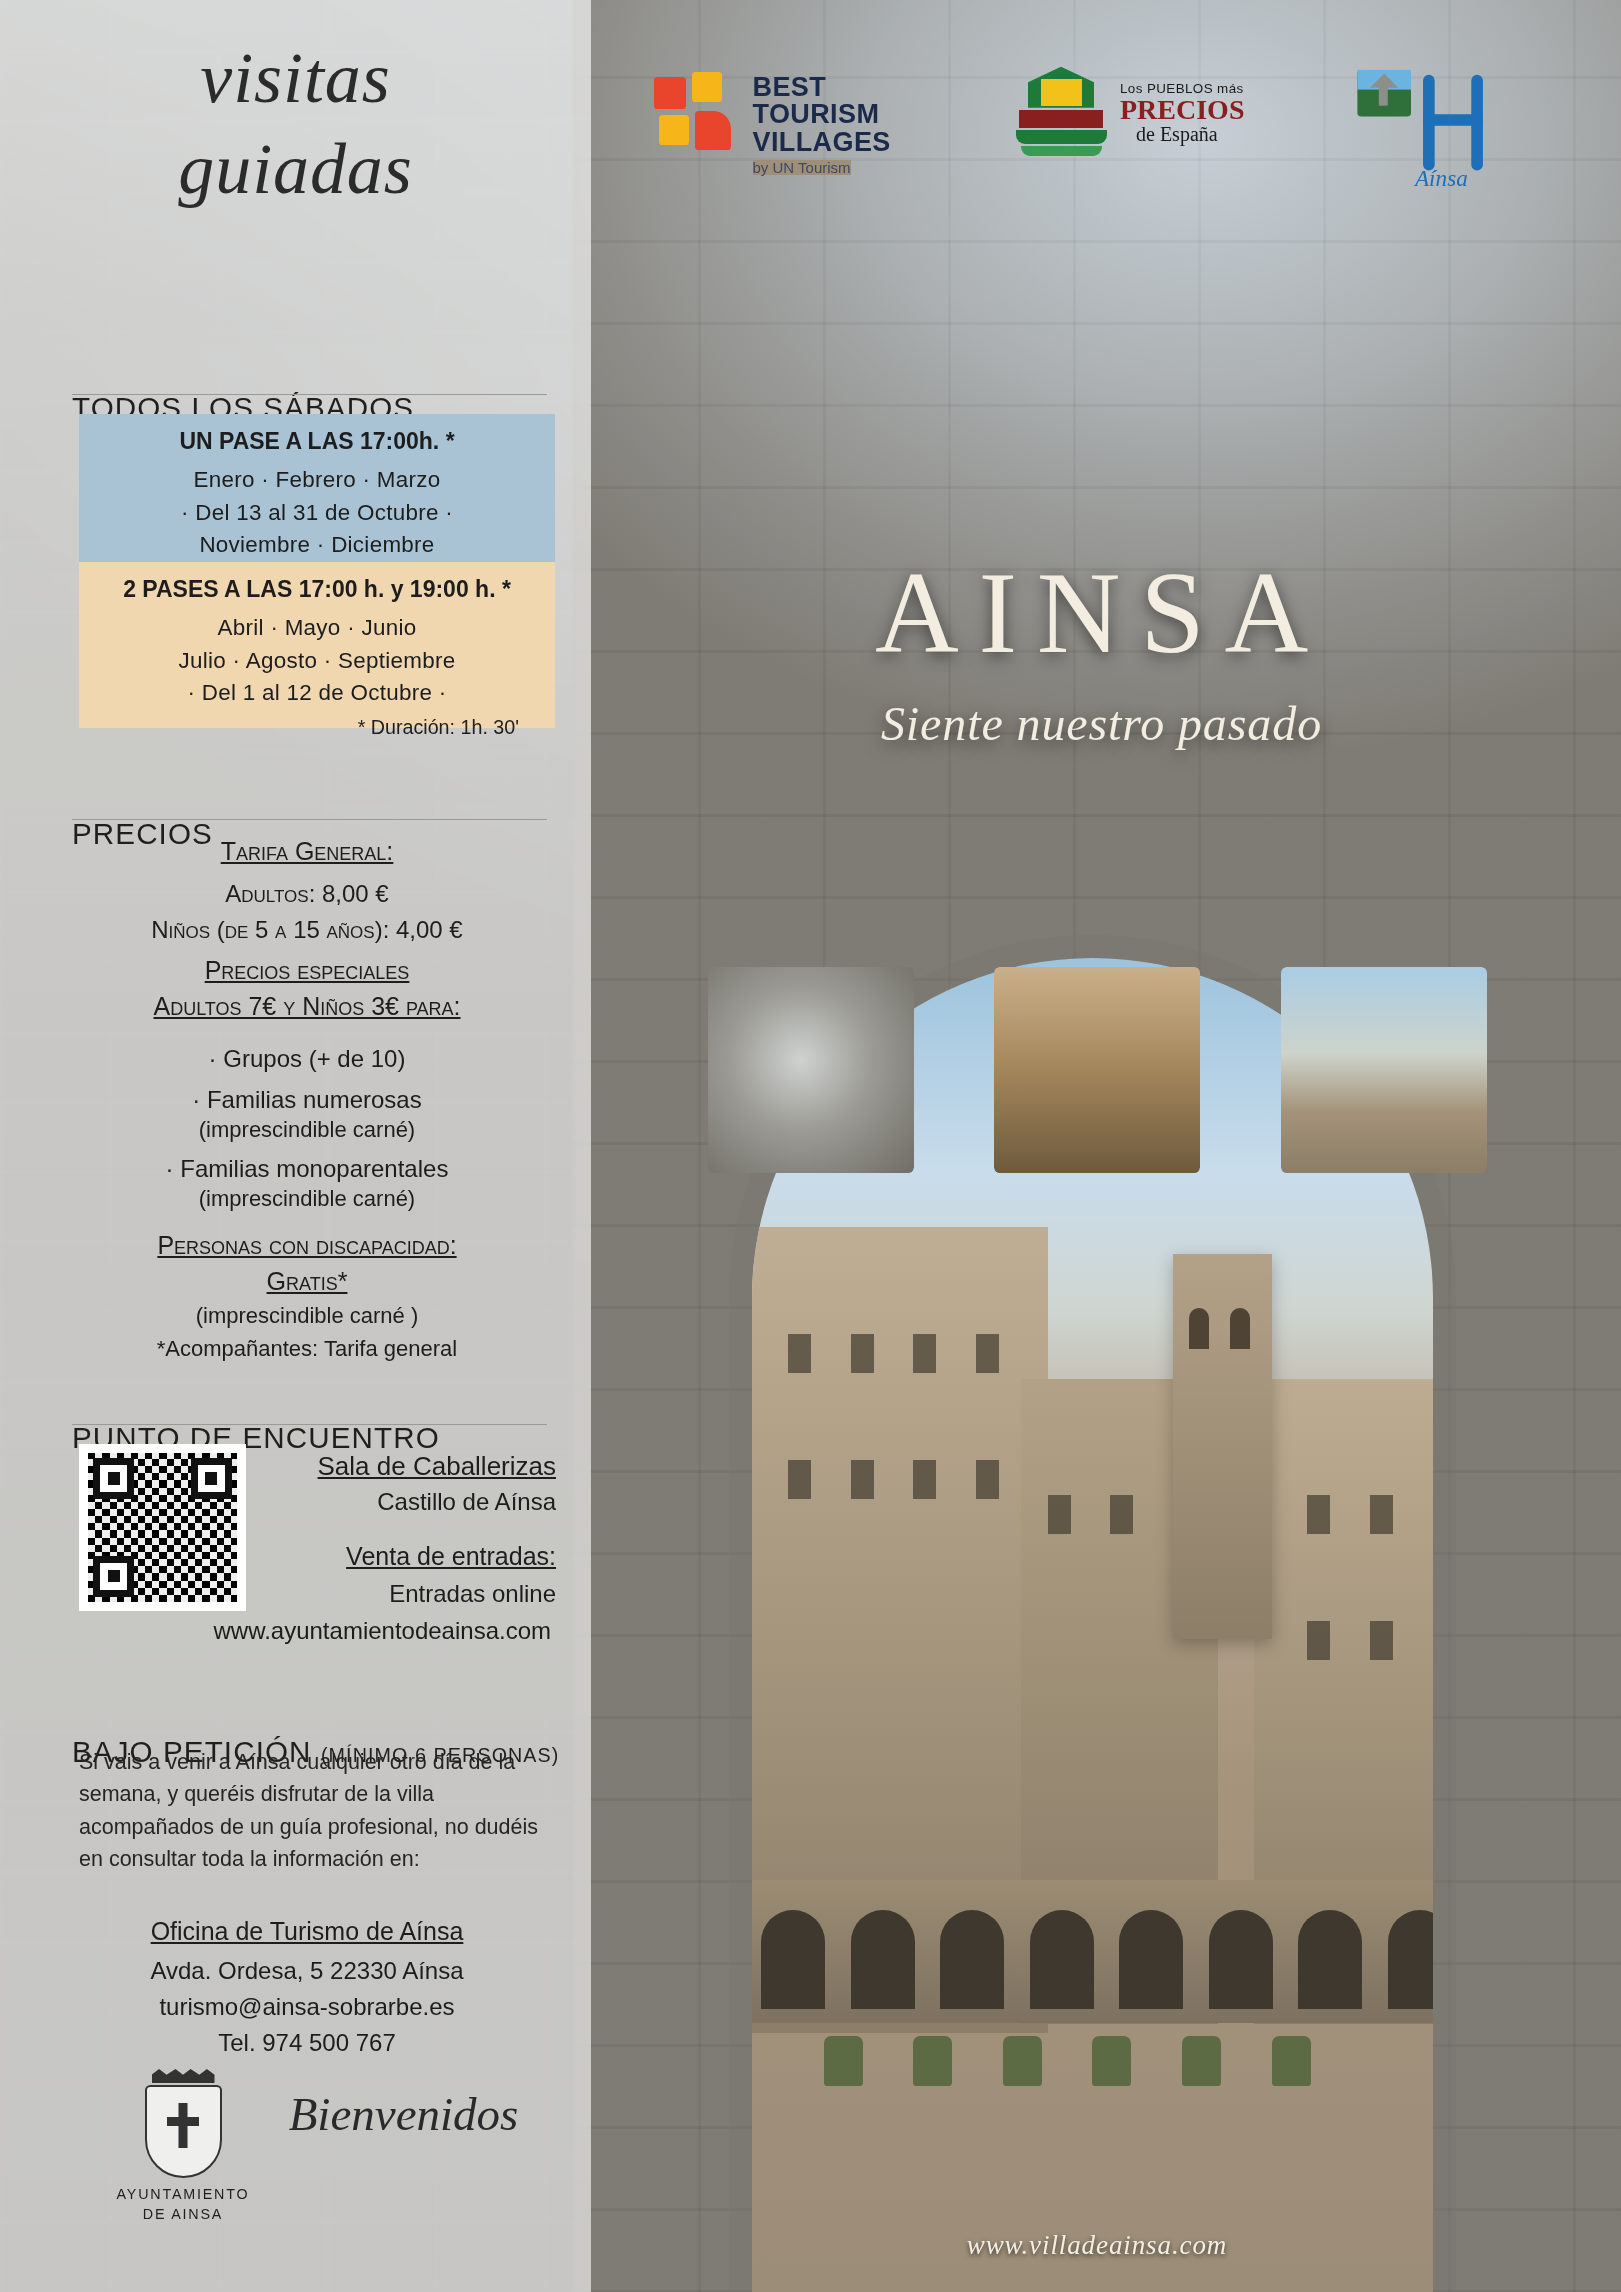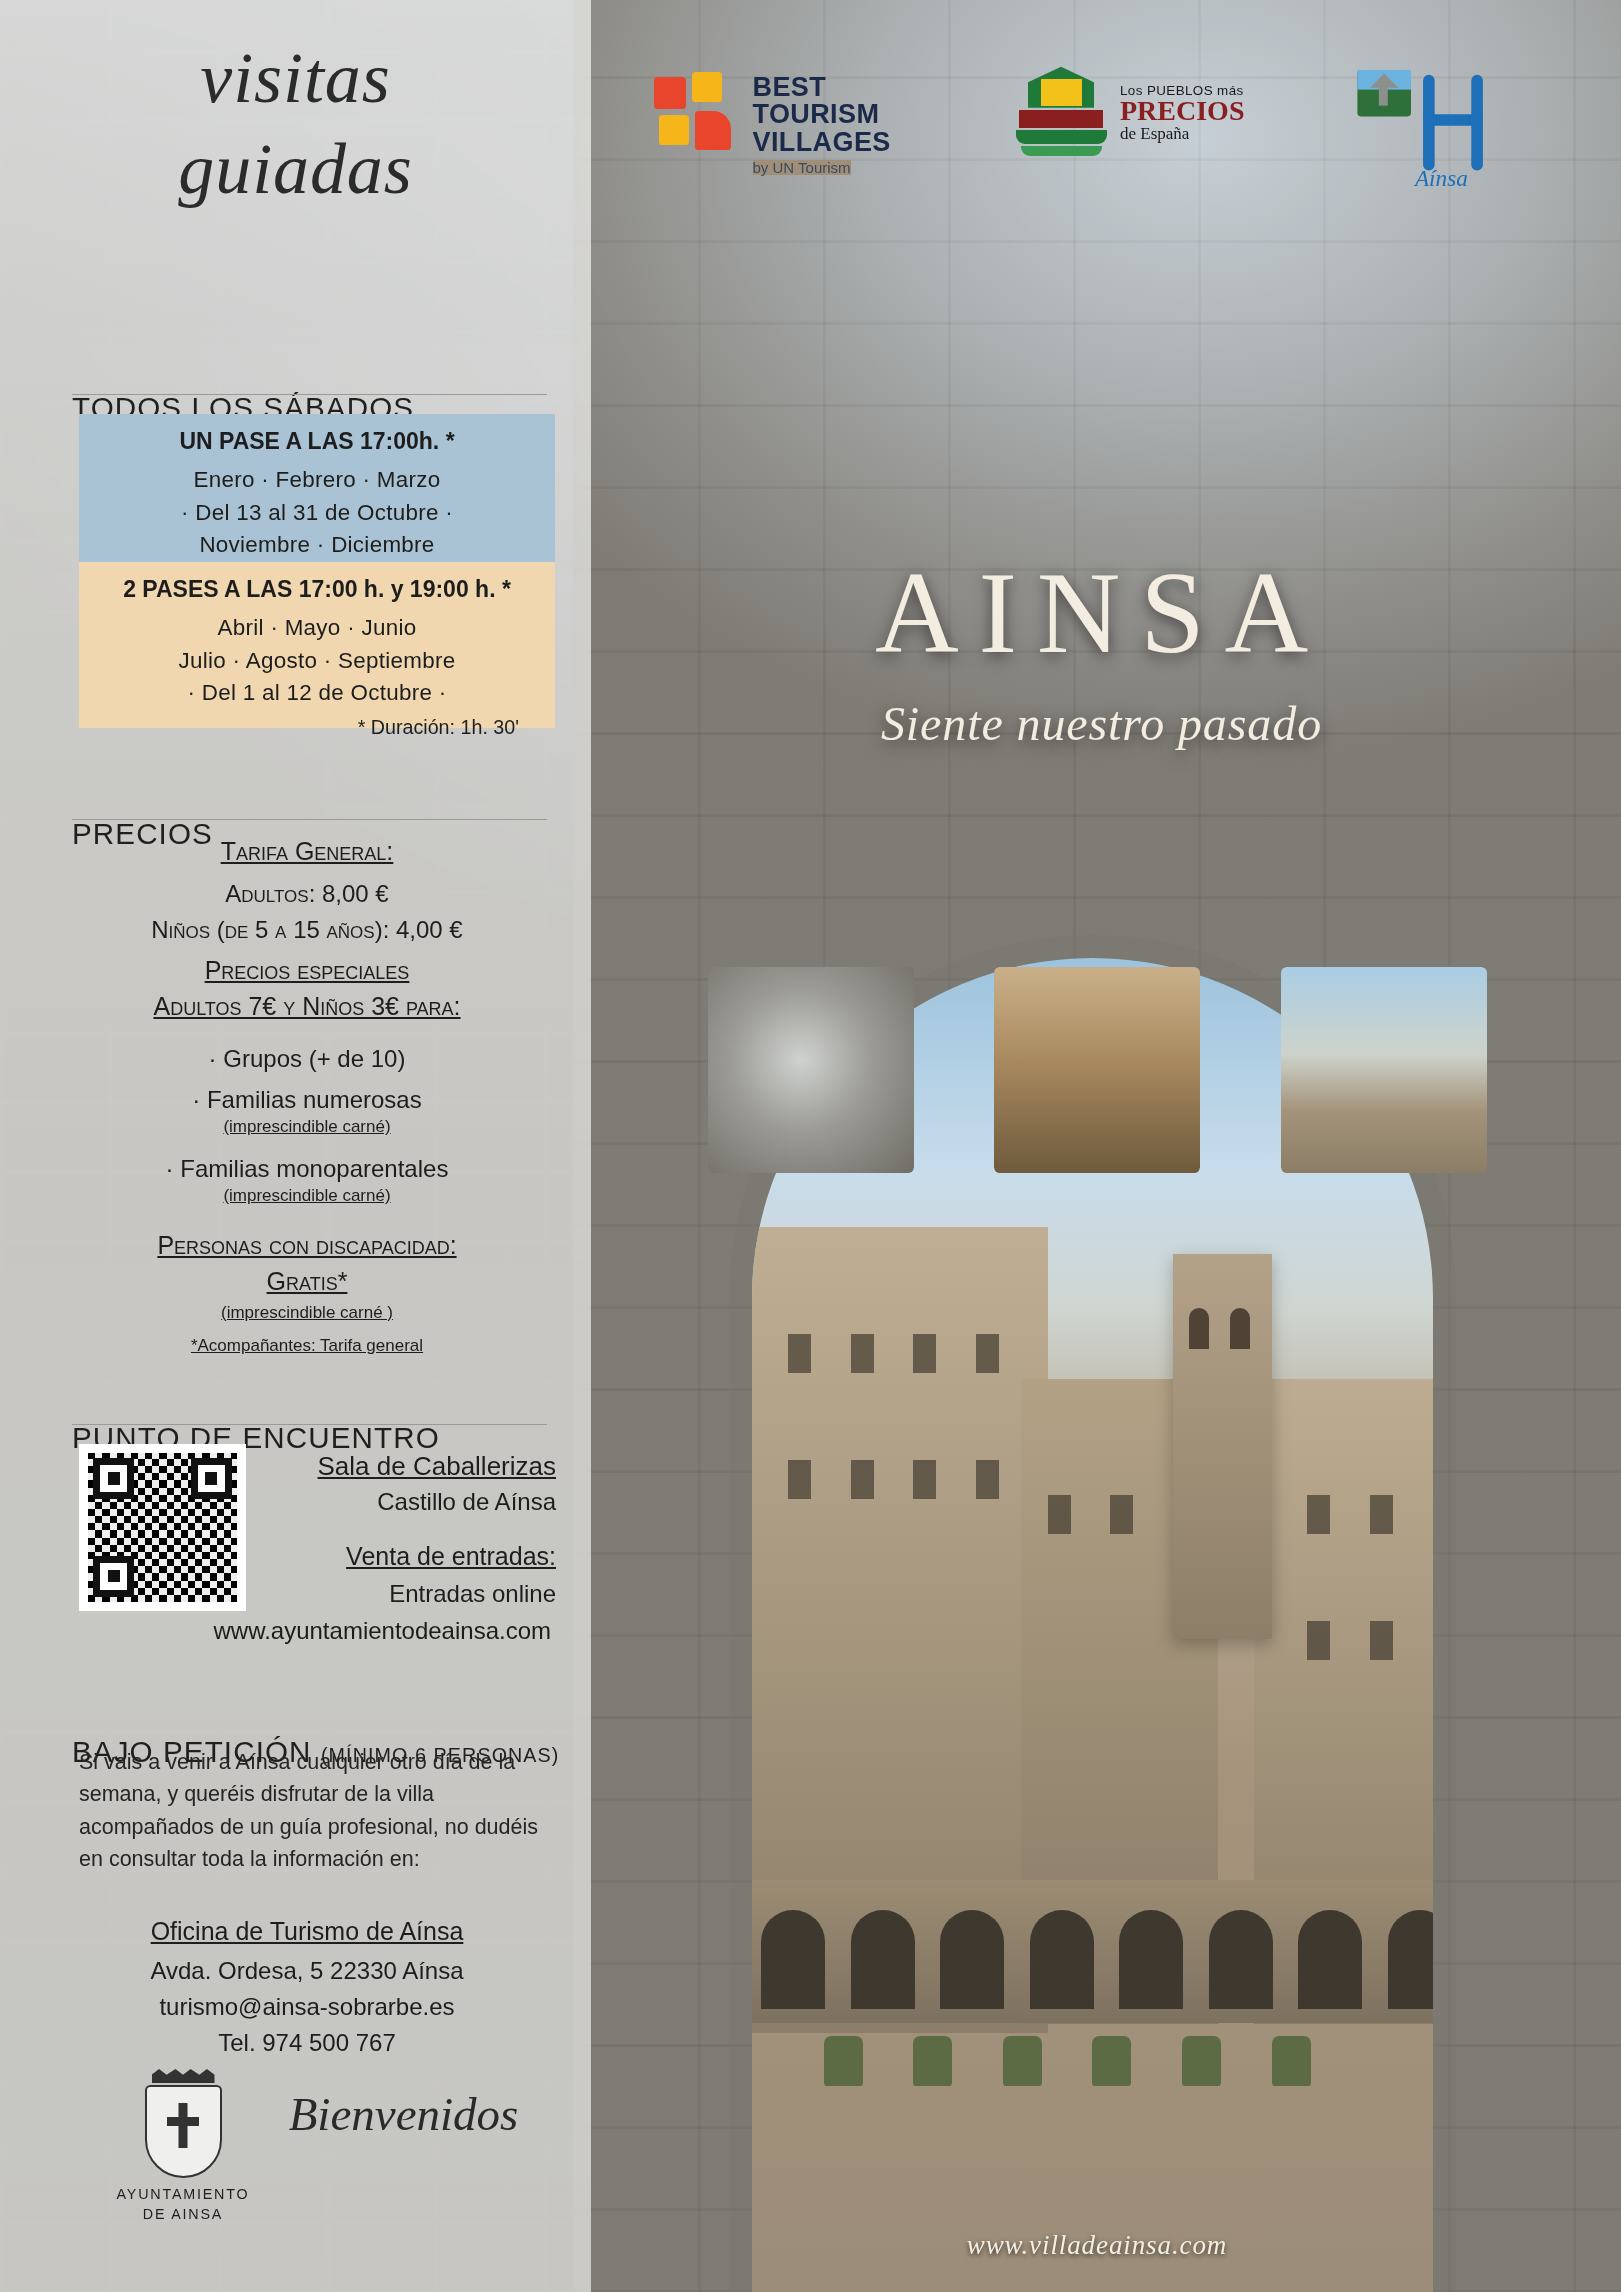--- a/index.html
+++ b/index.html
@@ -170,21 +170,21 @@
   .dur {
     position:absolute; right:72px; font-size:19.7px; color:#1f1f1f;
   }
 
   .center-text { position:absolute; left:63px; width:488px; text-align:center; color:#1d1d1d; }
   .u { text-decoration:underline; }
   .sc { font-variant: small-caps; }
 
   .t-general { font-size:25px; }
   .line { font-size:24px; line-height:1.5; }
-  .small { font-size:17px;text-decoration:underline; }
+  .small { font-size:22px; }
 
   
   .qr {
     position:absolute; left:79px; top:1444px; width:167px; height:167px;
     background:#fff; padding:9px;
   }
   .qr-grid {
     width:100%; height:100%;
     background-image:
       repeating-linear-gradient(90deg,#111 0 7.2px, #fff 7.2px 14.3px),
@@ -238,21 +238,21 @@
   .btv-mark i { position:absolute; border-radius:3.6px; }
   .btv-text { font-family:"Liberation Sans", sans-serif; color:#1b2a4a; line-height:1.02; }
   .btv-text .a { font-size:27px; font-weight:bold; letter-spacing:0.4px; }
   .btv-text .b { font-size:15px; color:#3b4a63; margin-top:3.6px; }
 
   .pueblos { left:385px; top:10.7px; display:flex; align-items:center; gap:9px; }
   .pueblos-mark { width:99px; height:93px; position:relative; }
   .pueblos-text { color:#1a1a1a; line-height:1.0; text-align:left; }
   .pueblos-text .p1 { font-size:13.4px; letter-spacing:0.4px; }
   .pueblos-text .p3 { font-family:"Liberation Serif", serif; font-size:28px; font-weight:bold; color:#8a1f1f; }
-  .pueblos-text .p4 { font-size:17px; font-family:"Liberation Serif", serif; }
+  .pueblos-text .p4 { font-size:20px; font-family:"Liberation Serif", serif;margin-left:16px; }
 
   .ainsa-logo { left:716px; top:5.4px; width:161px; height:134px; }
 
   
   .hero {
     position:absolute; left:627px; top:555px; width:949px; text-align:center;
     color:#f3ece0; text-shadow:0 3.6px 16px rgba(0,0,0,.55);
   }
   .hero .h1 {
     font-family:"Liberation Serif", serif;

